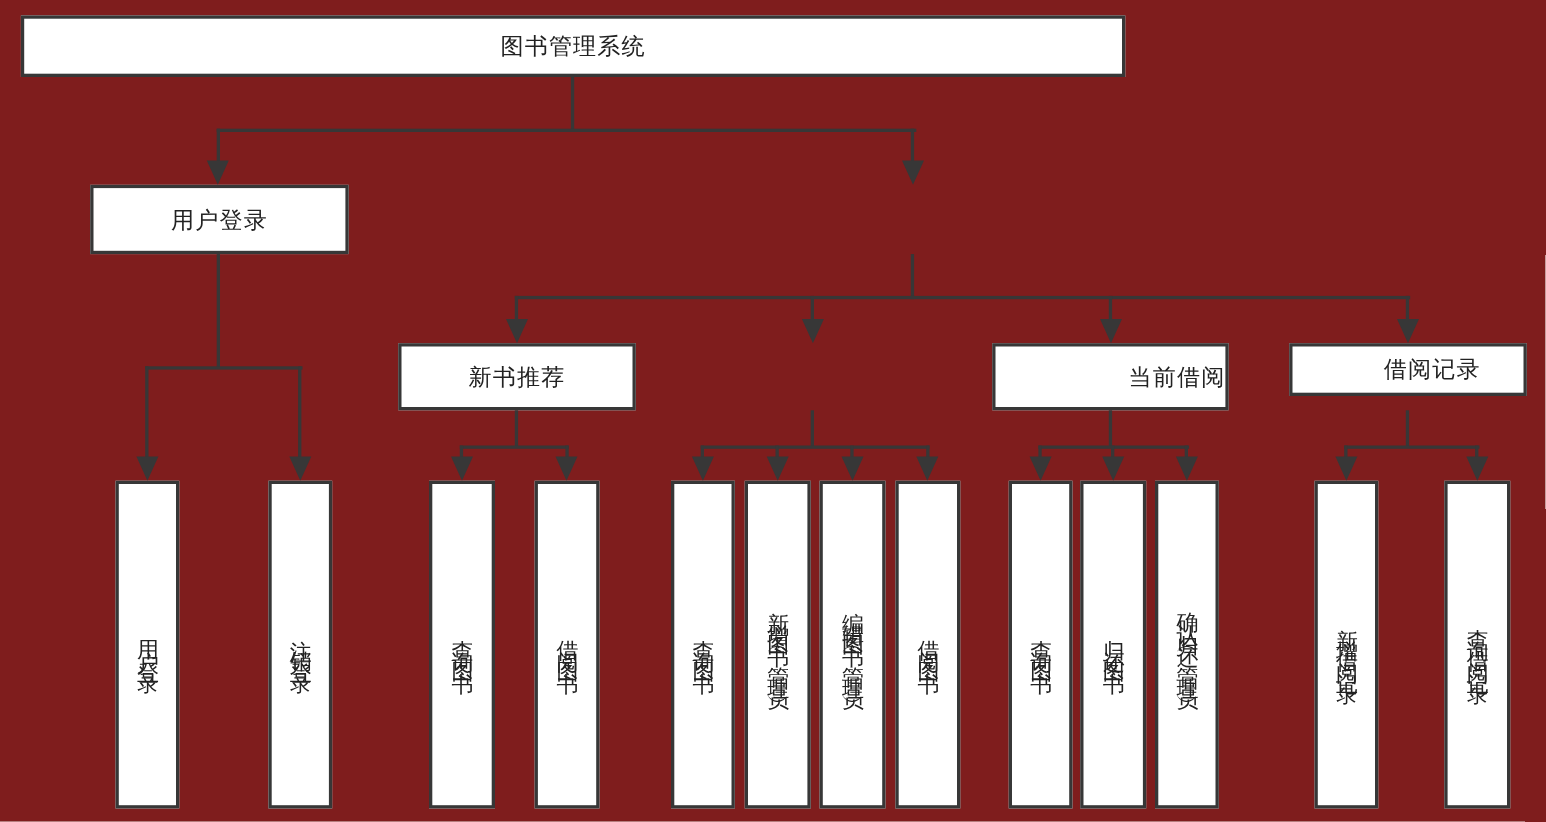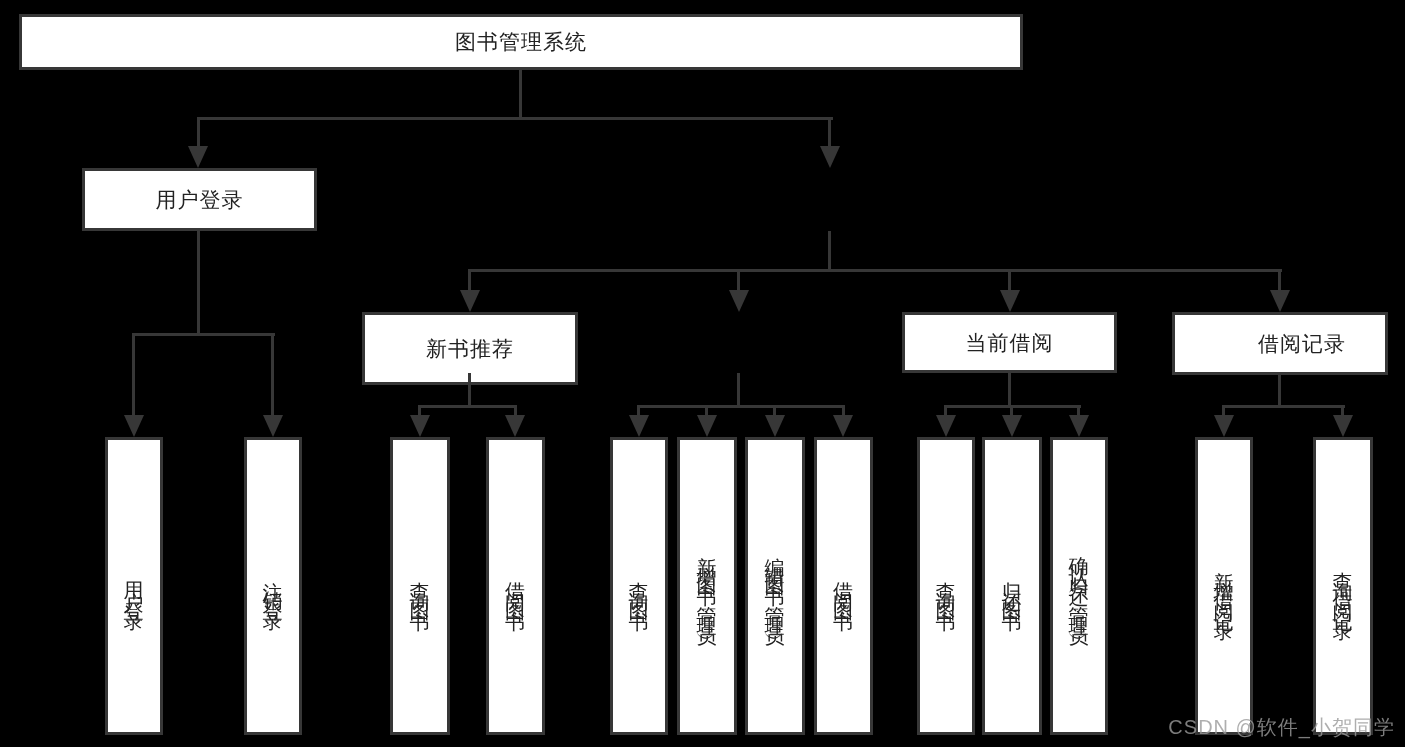--- a/index.html
+++ b/index.html
@@ -1,17 +1,17 @@
 <!DOCTYPE html>
 <html><head>
 <meta charset="utf-8">
 <style>
   html,body{margin:0;padding:0;background:#fff;}
   .stage{
-    position:relative;width:1405px;height:747px;background:#000000;overflow:hidden;
+    position:relative;width:1405px;height:747px;background:#7f1d1d;overflow:hidden;
     font-family:"Liberation Sans",sans-serif;color:#222222;
   }
   .box{
     position:absolute;box-sizing:border-box;border:3px solid #373737;background:#ffffff;
     display:flex;align-items:center;justify-content:center;
   }
   .box .lbl{
     font-size:21px;letter-spacing:1px;color:#222222;white-space:nowrap;
   }
   .vbox .lbl{
@@ -36,27 +36,27 @@
 <div class="stage">
 
   <div class="box" style="left:19px;top:14px;width:1004px;height:56px;">
     <span class="lbl">图书管理系统</span>
   </div>
 
   <div class="box" style="left:82px;top:168px;width:235px;height:63px;">
     <span class="lbl">用户登录</span>
   </div>
 
-  <div class="box" style="left:362px;top:312px;width:216px;height:73px;">
+  <div class="box" style="left:362px;top:312px;width:216px;height:61px;">
     <span class="lbl">新书推荐</span>
   </div>
-  <div class="box" style="left:902px;top:312px;width:215px;height:61px;">
+  <div class="box" style="left:902px;top:312px;width:215px;height:61px;justify-content:flex-end;">
     <span class="lbl">当前借阅</span>
   </div>
-  <div class="box" style="left:1172px;top:312px;width:216px;height:63px;padding-left:44px;">
+  <div class="box" style="left:1172px;top:312px;width:216px;height:48px;padding-left:44px;">
     <span class="lbl">借阅记录</span>
   </div>
 
   <div class="box vbox" style="left:105px;top:437px;width:58px;height:298px;">
     <span class="lbl">用户登录</span>
   </div>
   <div class="box vbox" style="left:244px;top:437px;width:58px;height:298px;">
     <span class="lbl">注销登录</span>
   </div>
 
@@ -149,15 +149,14 @@
   <div class="vl" style="left:1077px;top:405px;height:12px;"></div>
   <div class="ar" style="left:1069px;top:415px;"></div>
 
   <div class="vl" style="left:1278px;top:373px;height:34px;"></div>
   <div class="hl" style="left:1222px;top:405px;width:123px;"></div>
   <div class="vl" style="left:1222px;top:405px;height:12px;"></div>
   <div class="ar" style="left:1214px;top:415px;"></div>
   <div class="vl" style="left:1341px;top:405px;height:12px;"></div>
   <div class="ar" style="left:1333px;top:415px;"></div>
 
-  <div class="wm">CSDN @软件_小贺同学</div>
 
 </div>
 
 </body></html>

